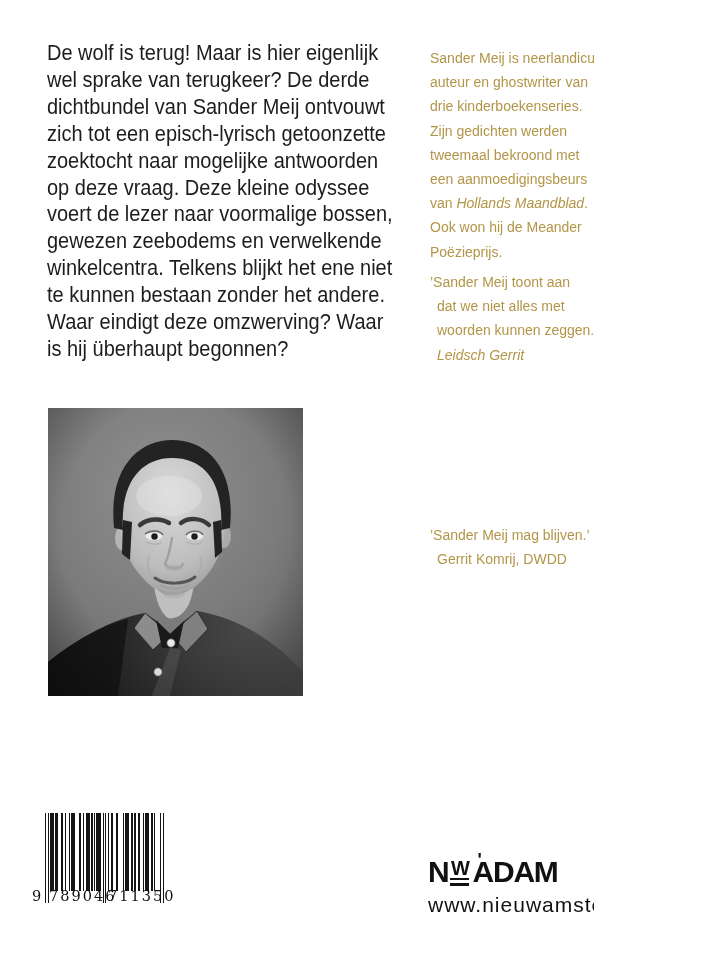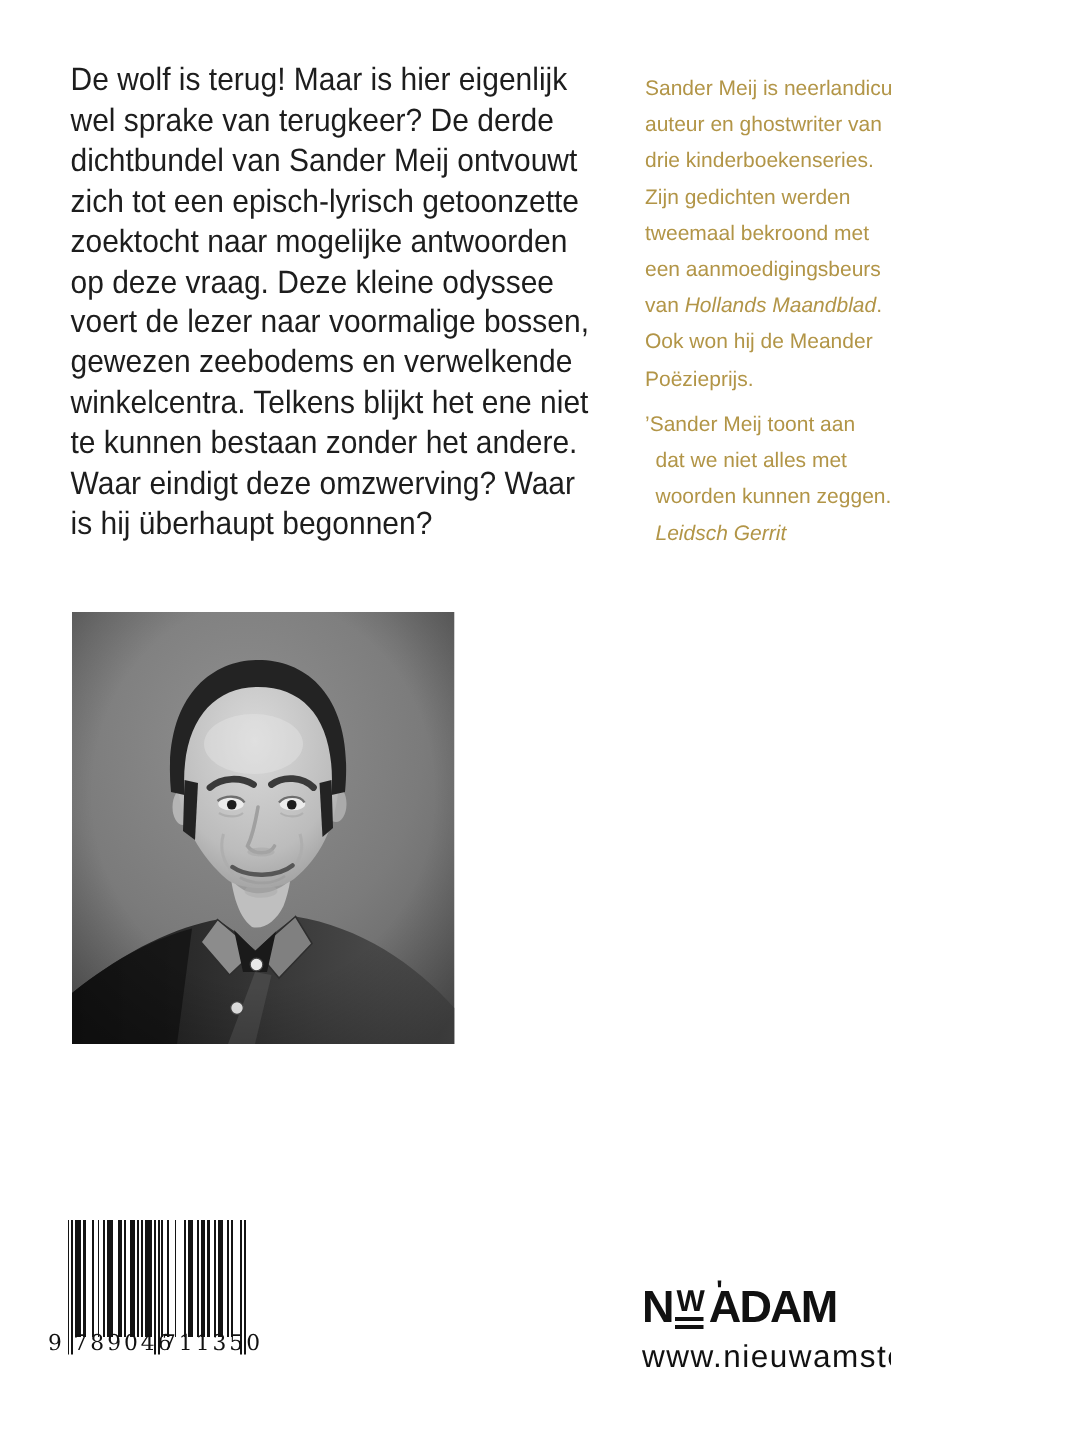--- a/index.html
+++ b/index.html
@@ -136,20 +136,22 @@
 Zijn gedichten werden
 tweemaal bekroond met
 een aanmoedigingsbeurs
 van </span><em>Hollands Maandblad</em><span>.
 Ook won hij de Meander
 Poëzieprijs.</span></div>
   <div class="gold quote q1"><span>’Sander Meij toont aan
 dat we niet alles met
 woorden kunnen zeggen.’
 </span><em>Leidsch Gerrit</em></div>
+  <div class="gold quote q3"><span>’Sander Meij mag blijven.’
+Gerrit Komrij, DWDD</span></div>
 
   <div class="barcode">
     <svg class="bars" viewBox="0 0 95 60" preserveAspectRatio="none" shape-rendering="crispEdges" fill="#141414" xmlns="http://www.w3.org/2000/svg">
         <rect x="0" y="0" width="1" height="60"></rect>
         <rect x="2" y="0" width="1" height="60"></rect>
         <rect x="4" y="0" width="1" height="52"></rect>
         <rect x="5" y="0" width="1" height="52"></rect>
         <rect x="6" y="0" width="1" height="52"></rect>
         <rect x="8" y="0" width="1" height="52"></rect>
         <rect x="9" y="0" width="1" height="52"></rect>

